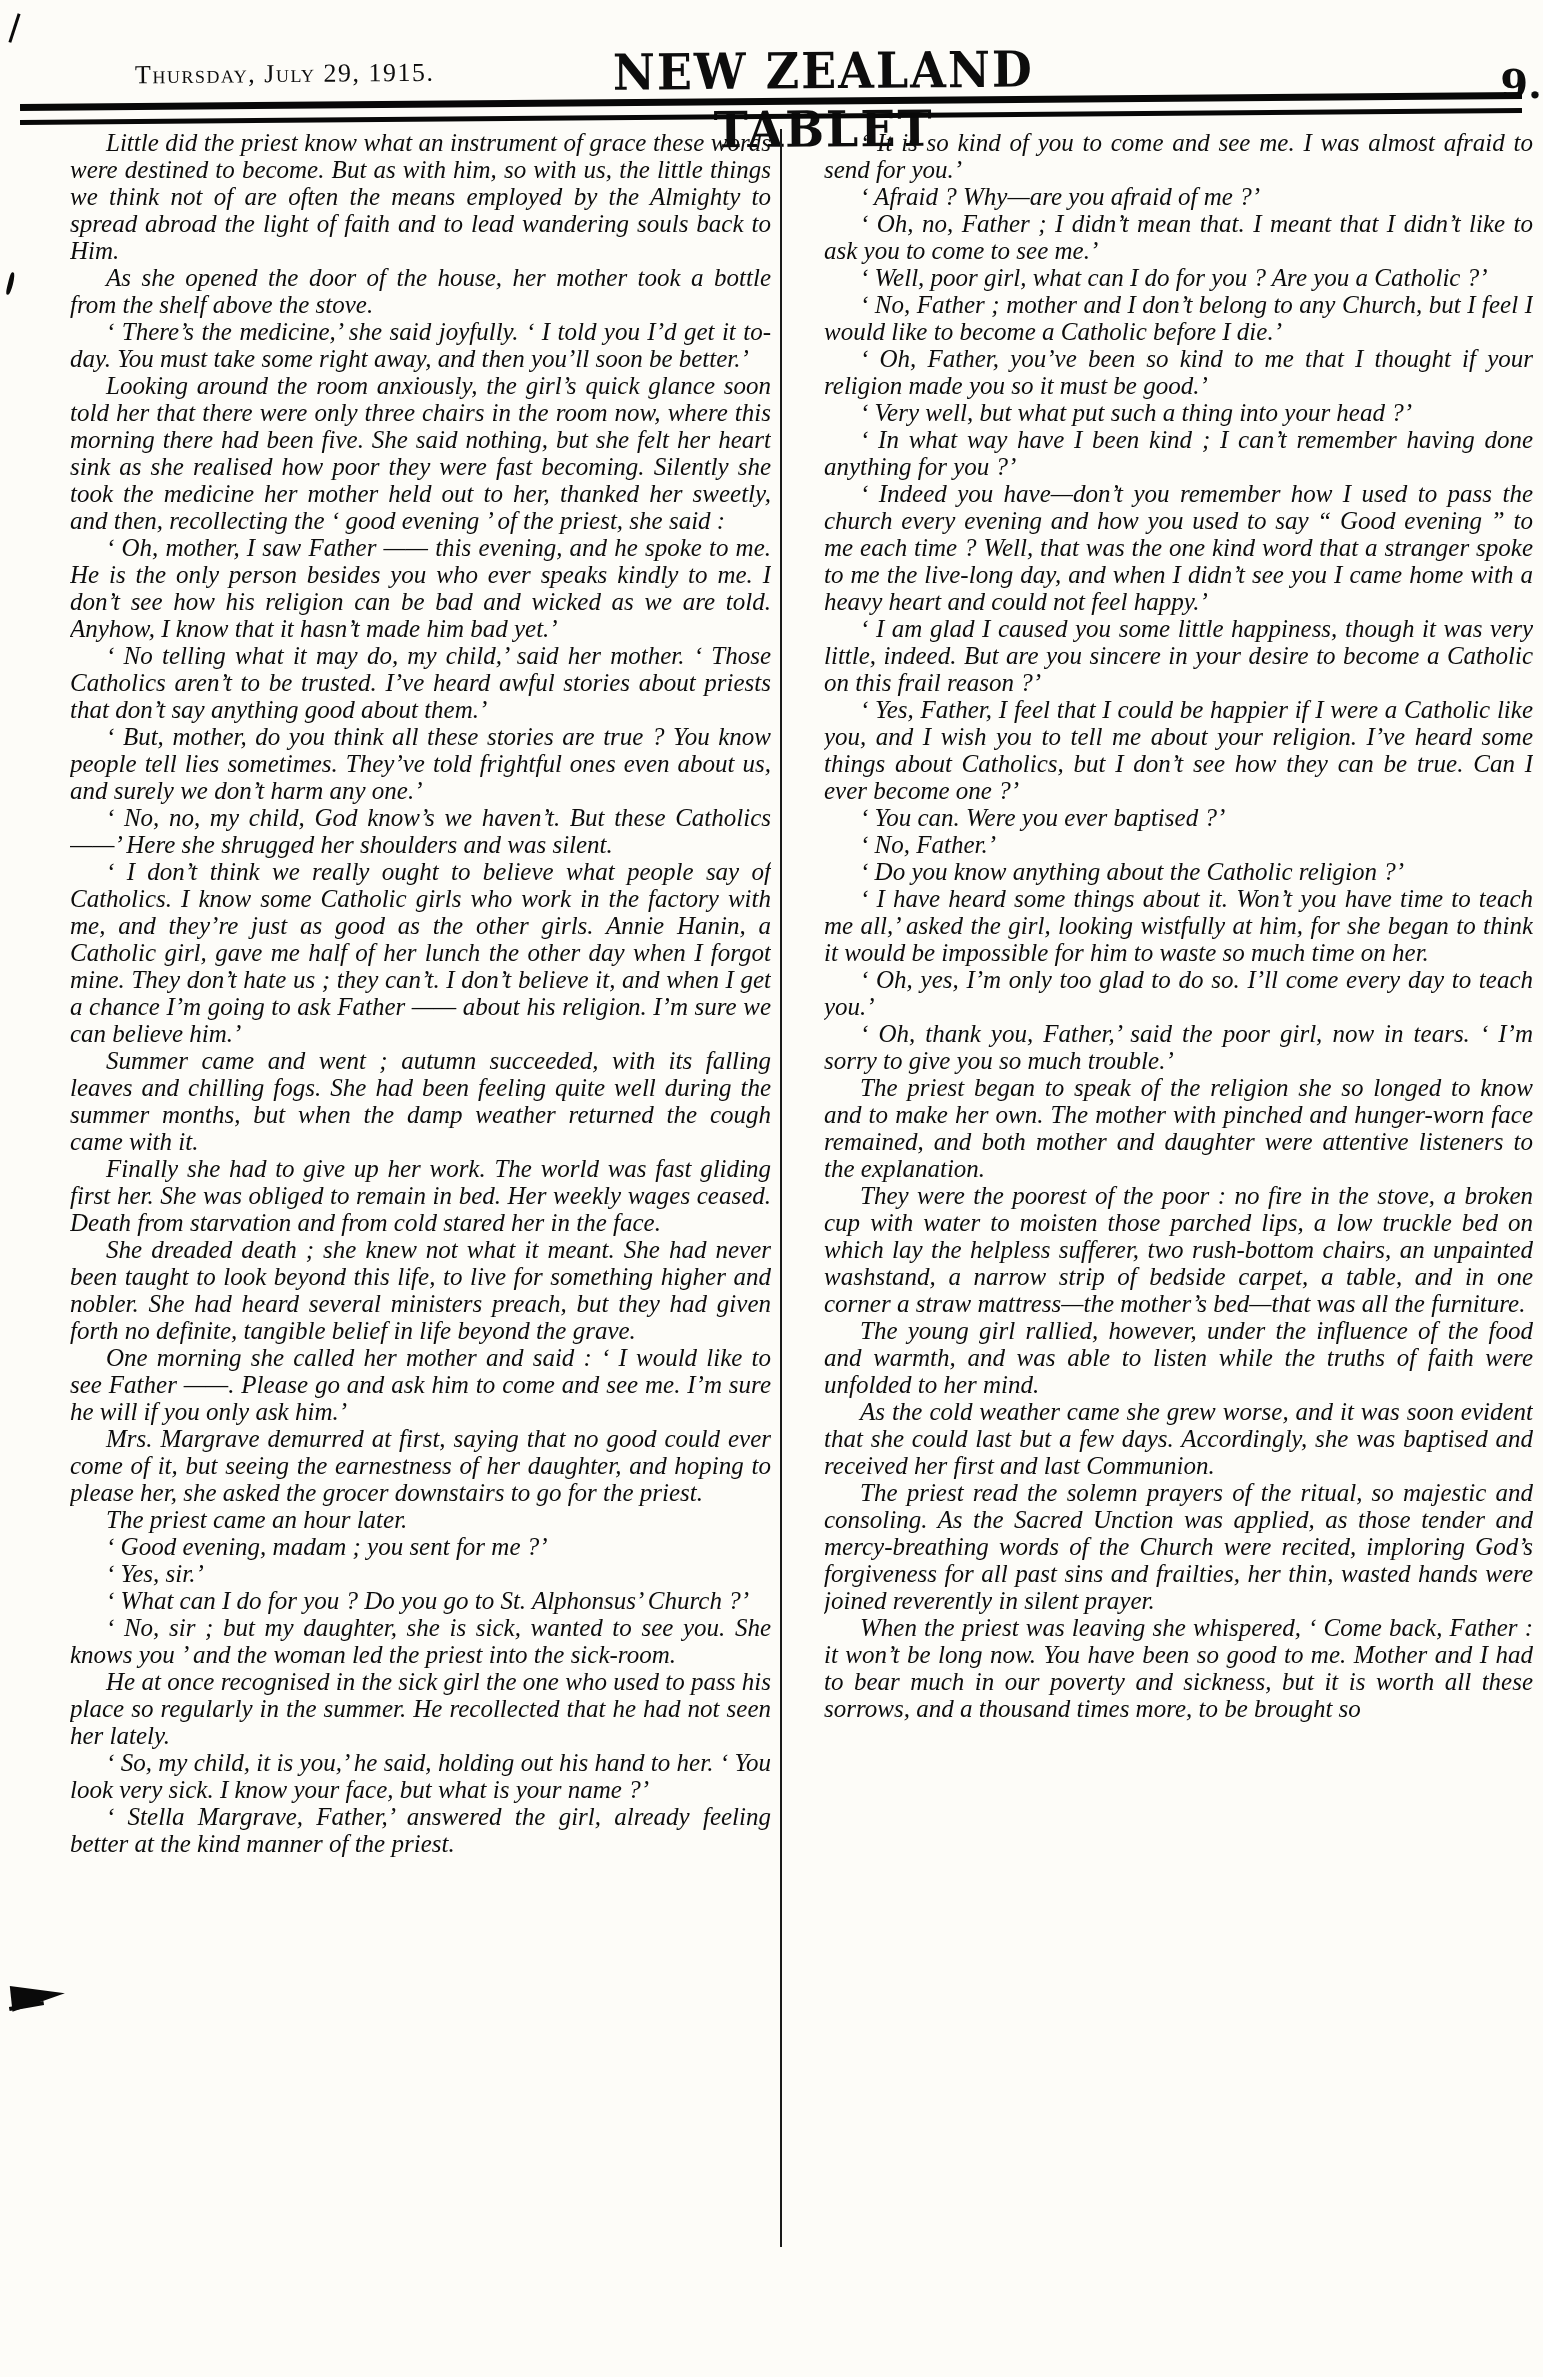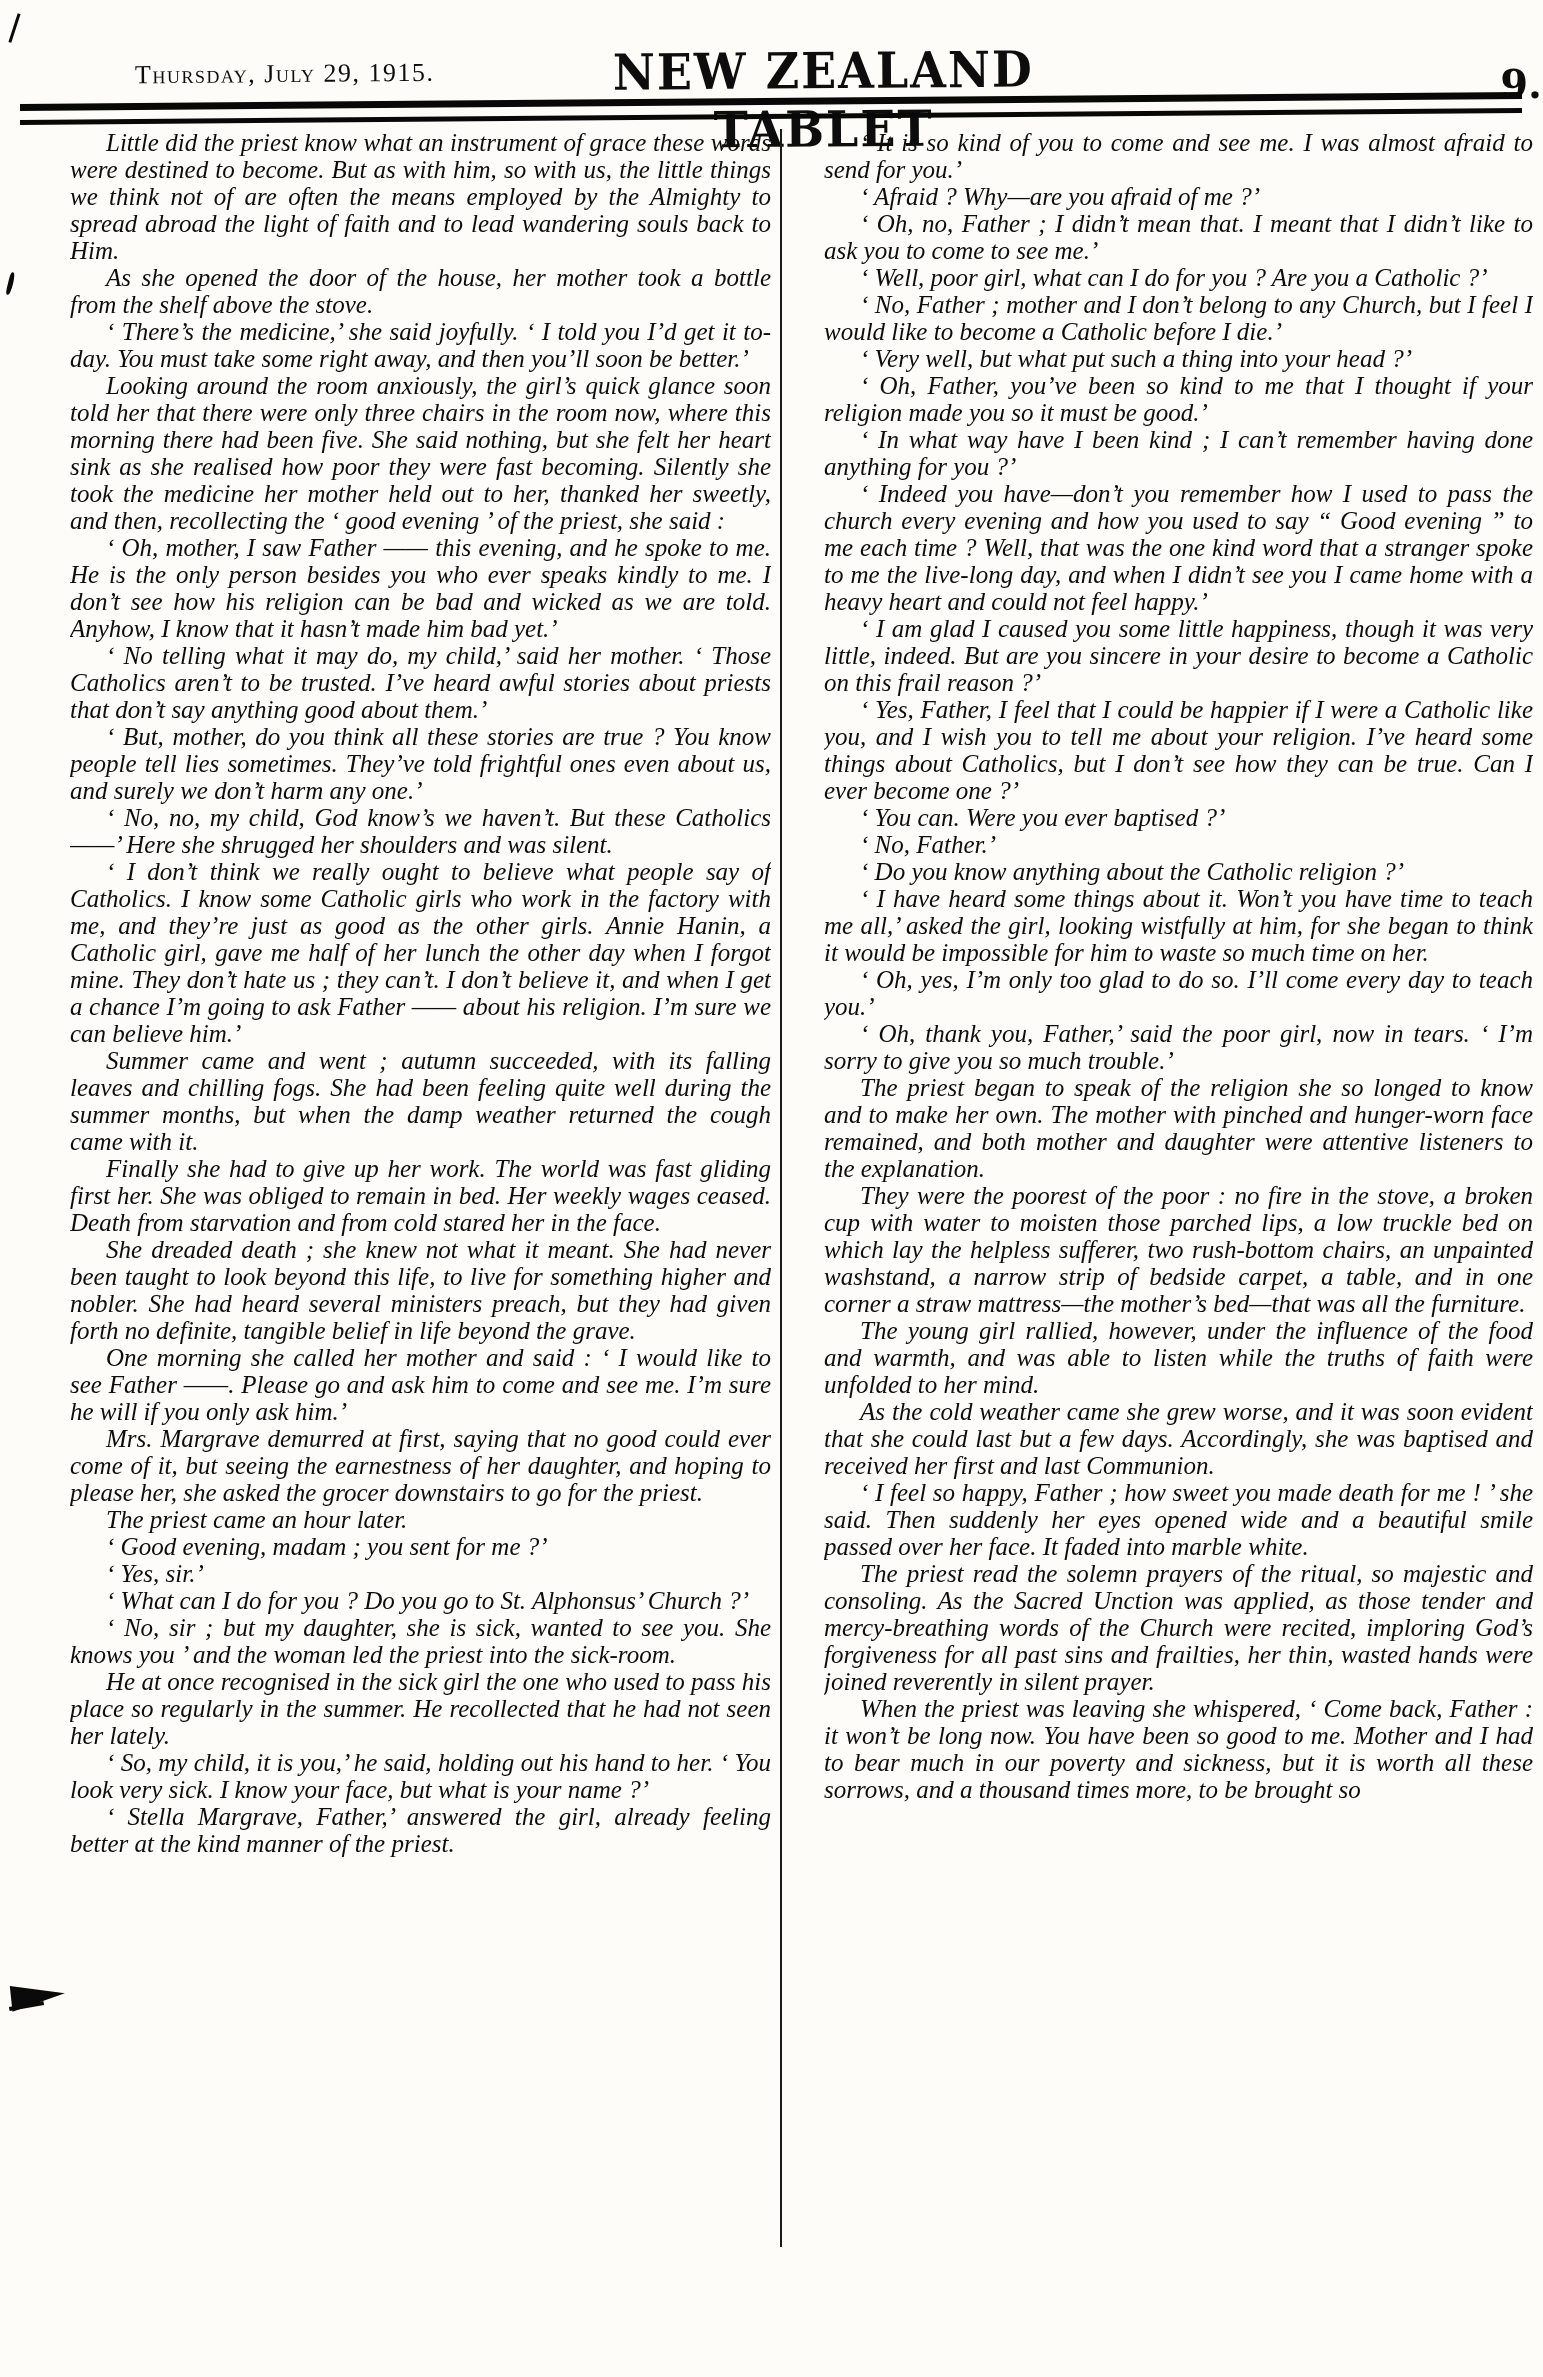--- a/index.html
+++ b/index.html
@@ -103,37 +103,36 @@
         <p>‘ So, my child, it is you,’ he said, holding out his hand to her.  ‘ You look very sick.  I know your face, but what is your name ?’</p>
         <p>‘ Stella Margrave, Father,’ answered the girl, already feeling better at the kind manner of the priest.</p>
       </div>
     <div class="divider"></div>
     <div class="col right">
         <p>‘ It is so kind of you to come and see me.   I was almost afraid to send for you.’</p>
         <p>‘ Afraid ?   Why—are you afraid of me ?’</p>
         <p>‘ Oh, no, Father ;  I didn’t mean that.   I meant that I didn’t like to ask you to come to see me.’</p>
         <p>‘ Well, poor girl, what can I do for you ?   Are you a Catholic ?’</p>
         <p>‘ No, Father ;  mother and I don’t belong to any Church, but I feel I would like to become a Catholic before I die.’</p>
+        <p>‘ Oh, Father, you’ve been so kind to me that I thought if your religion made you so it must be good.’</p>
         <p>‘ Very well, but what put such a thing into your head ?’</p>
-        <p>‘ Oh, Father, you’ve been so kind to me that I thought if your religion made you so it must be good.’</p>
         <p>‘ In what way have I been kind ;  I can’t remember having done anything for you ?’</p>
         <p>‘ Indeed you have—don’t you remember how I used to pass the church every evening and how you used to say “ Good evening ” to me each time ?   Well, that was the one kind word that a stranger spoke to me the live-long day, and when I didn’t see you I came home with a heavy heart and could not feel happy.’</p>
         <p>‘ I am glad I caused you some little happiness, though it was very little, indeed.   But are you sincere in your desire to become a Catholic on this frail reason ?’</p>
         <p>‘ Yes, Father, I feel that I could be happier if I were a Catholic like you, and I wish you to tell me about your religion.   I’ve heard some things about Catholics, but I don’t see how they can be true.    Can I ever become one ?’</p>
         <p>‘ You can.   Were you ever baptised ?’</p>
         <p>‘ No, Father.’</p>
         <p>‘ Do you know anything about the Catholic religion ?’</p>
         <p>‘ I have heard some things about it.   Won’t you have time to teach me all,’ asked the girl, looking wistfully at him, for she began to think it would be impossible for him to waste so much time on her.</p>
         <p>‘ Oh, yes, I’m only too glad to do so.  I’ll come every day to teach you.’</p>
         <p>‘ Oh, thank you, Father,’ said the poor girl, now in tears.  ‘ I’m sorry to give you so much trouble.’</p>
         <p>The priest began to speak of the religion she so longed to know and to make her own.   The mother with pinched and hunger-worn face remained, and both mother and daughter were attentive listeners to the explanation.</p>
         <p>They were the poorest of the poor :  no fire in the stove, a broken cup with water to moisten those parched lips, a low truckle bed on which lay the helpless sufferer, two rush-bottom chairs, an unpainted washstand, a narrow strip of bedside carpet, a table, and in one corner a straw mattress—the mother’s bed—that was all the furniture.</p>
         <p>The young girl rallied, however, under the influence of the food and warmth, and was able to listen while the truths of faith were unfolded to her mind.</p>
         <p>As the cold weather came she grew worse, and it was soon evident that she could last but a few days. Accordingly, she was baptised and received her first and last Communion.</p>
-        <p>‘ I feel so happy, Father ;  how sweet you made death for me ! ’ she said.  Then suddenly her eyes opened wide and a beautiful smile passed over her face.   It faded into marble white.</p>
         <p>The priest read the solemn prayers of the ritual, so majestic and consoling.  As the Sacred Unction was applied, as those tender and mercy-breathing words of the Church were recited, imploring God’s forgiveness for all past sins and frailties, her thin, wasted hands were joined reverently in silent prayer.</p>
         <p>When the priest was leaving she whispered, ‘ Come back, Father :  it won’t be long now.  You have been so good to me.   Mother and I had to bear much in our poverty and sickness, but it is worth all these sorrows, and a thousand times more, to be brought so</p>
       </div>
   </div>
 
   <div class="footer">
     
     
     
     

